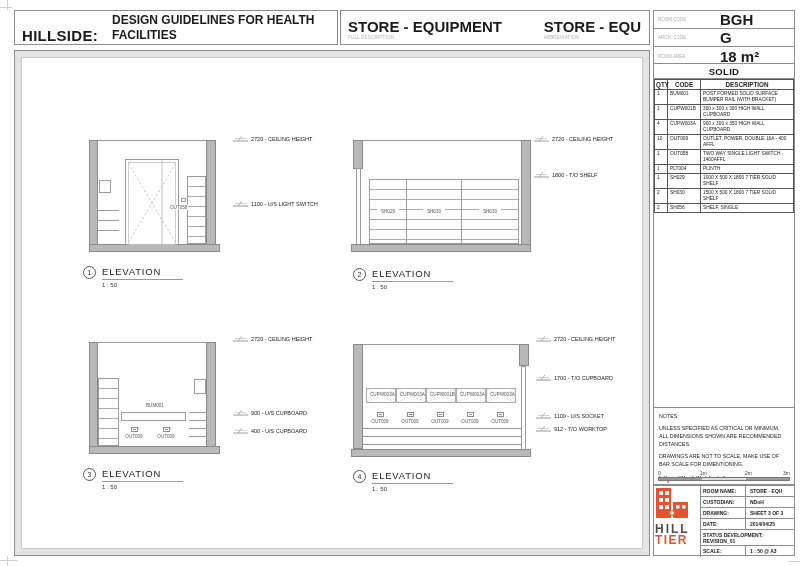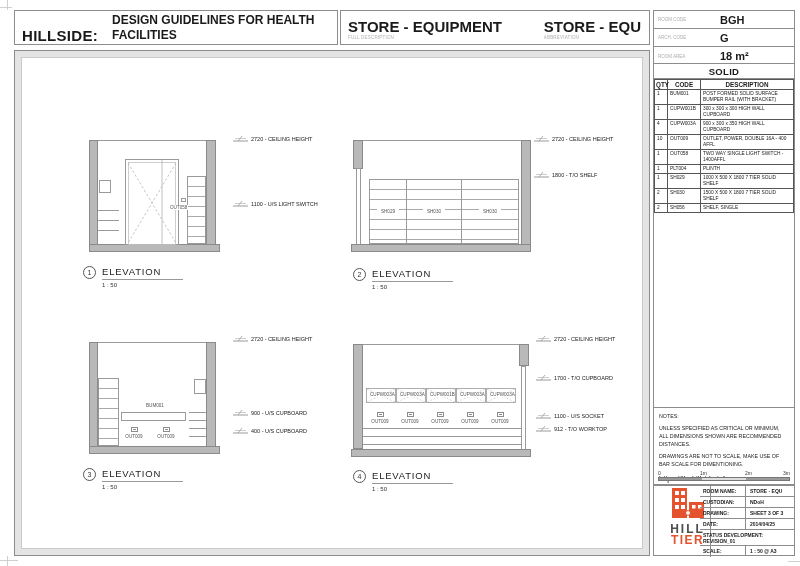--- a/index.html
+++ b/index.html
@@ -10,37 +10,37 @@
   
   .hdr-brand{font-size:15px;font-weight:bold;letter-spacing:.3px;margin-top:16px;}
   .hdr-title{font-size:12px;font-weight:bold;line-height:1.25;}
   .hdr-sub{font-size:10.5px;font-weight:bold;color:#b3b3b3;line-height:1.25;}
   .mini-label{font-size:4.5px;color:#b0b0b0;letter-spacing:.2px;}
   .room-big{font-size:15px;font-weight:bold;}
   
   .info-row{display:flex;align-items:center;height:18px;border-bottom:1px solid #8c8c8c;box-sizing:border-box;padding-left:4px;}
   .info-row:last-child{border-bottom:none;}
   .info-label{width:62px;font-size:4.5px;color:#adadad;}
-  .info-value{font-size:11px;font-weight:bold;}
+  .info-value{font-size:15px;font-weight:bold;}
   .legend-title{display:flex;align-items:center;justify-content:center;font-size:9.5px;font-weight:bold;letter-spacing:.3px;}
   table.legend{border-collapse:collapse;width:100%;table-layout:fixed;}
   table.legend th{font-size:6.3px;border:1px solid #555;padding:1px 1px;text-align:center;}
   table.legend td{font-size:4.8px;border:1px solid #555;padding:1px 2px;vertical-align:top;line-height:1.25;}
   .col-qty{width:13px;} .col-code{width:33px;}
   
   .notes-body{padding:5px 5px 0 5px;font-size:5.3px;line-height:1.5;color:#222;}
   .notes-url{font-size:7.5px;margin-top:4px;color:#111;}
   .sb-labels{position:relative;height:7px;font-size:5px;color:#333;}
   .sb-bar{position:relative;height:4px;border:1px solid #777;box-sizing:border-box;display:flex;}
   .sb-seg{height:100%;}
   
   .tb-row{display:flex;border-bottom:1px solid #8c8c8c;box-sizing:border-box;}
   .tb-label{width:46px;border-right:1px solid #8c8c8c;box-sizing:border-box;font-size:5px;font-weight:bold;padding:2px 0 0 3px;}
   .tb-value{flex:1;font-size:5px;font-weight:bold;padding:2px 0 0 4px;}
-  .logo-cell{position:absolute;left:11px;top:0;width:46px;height:71px;border-right:1px solid #8c8c8c;box-sizing:border-box;text-align:center;}
+  .logo-cell{position:absolute;left:1px;top:0;width:46px;height:71px;border-right:1px solid #8c8c8c;box-sizing:border-box;text-align:left;}
   .logo-hill{font-size:12px;font-weight:bold;color:#4d4d4d;letter-spacing:2px;line-height:.95;}
   .logo-side{font-size:12px;font-weight:bold;color:#e4532e;letter-spacing:1.4px;line-height:.95;}
   
   .wall{position:absolute;background:#b9b9b9;border:1px solid #8a8a8a;box-sizing:border-box;}
   .line-h{position:absolute;height:1px;background:#9a9a9a;}
   .line-v{position:absolute;width:1px;background:#9a9a9a;}
   .dbox{position:absolute;border:1px solid #9a9a9a;background:#fff;box-sizing:border-box;}
   .tiers{background-image:repeating-linear-gradient(to bottom,transparent 0 9px,#aaa 9px 10px);}
   .tag{position:absolute;font-size:4.6px;color:#555;white-space:nowrap;text-align:center;}
   .tag.onwhite{background:#fff;padding:0 1px;}

